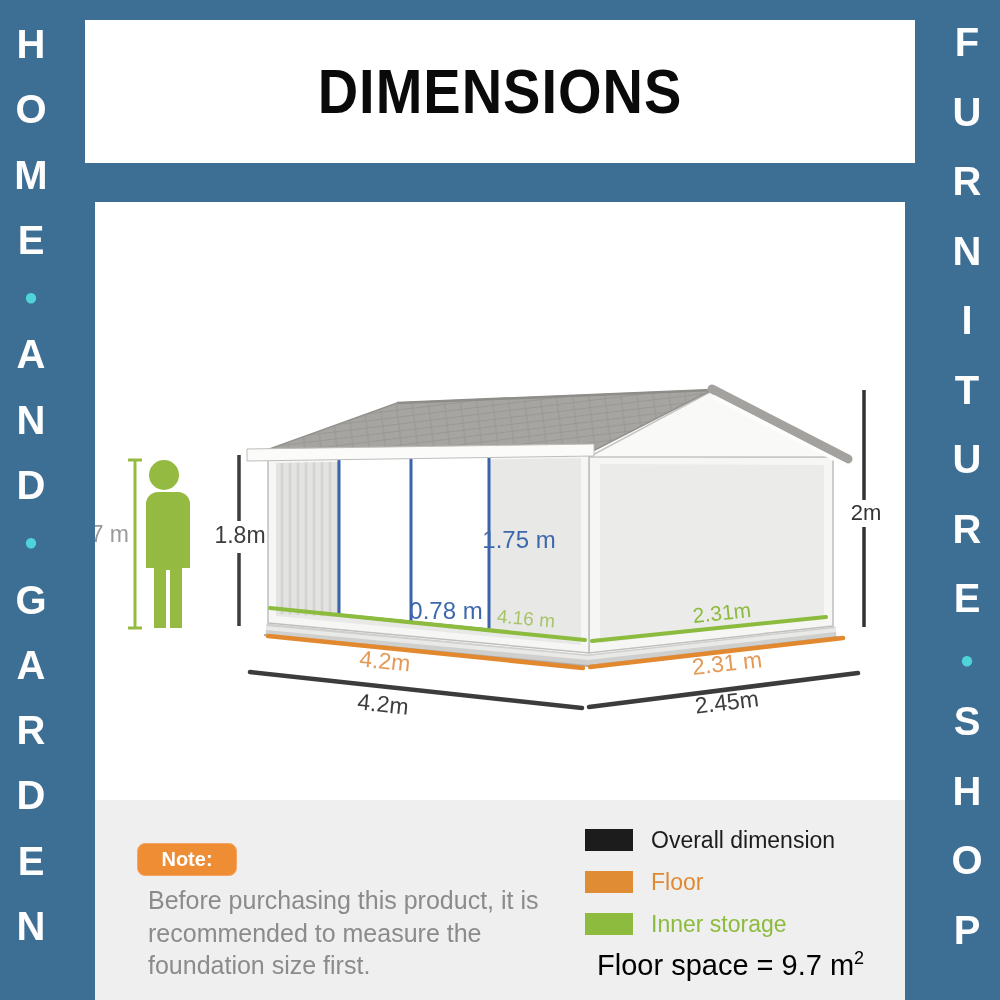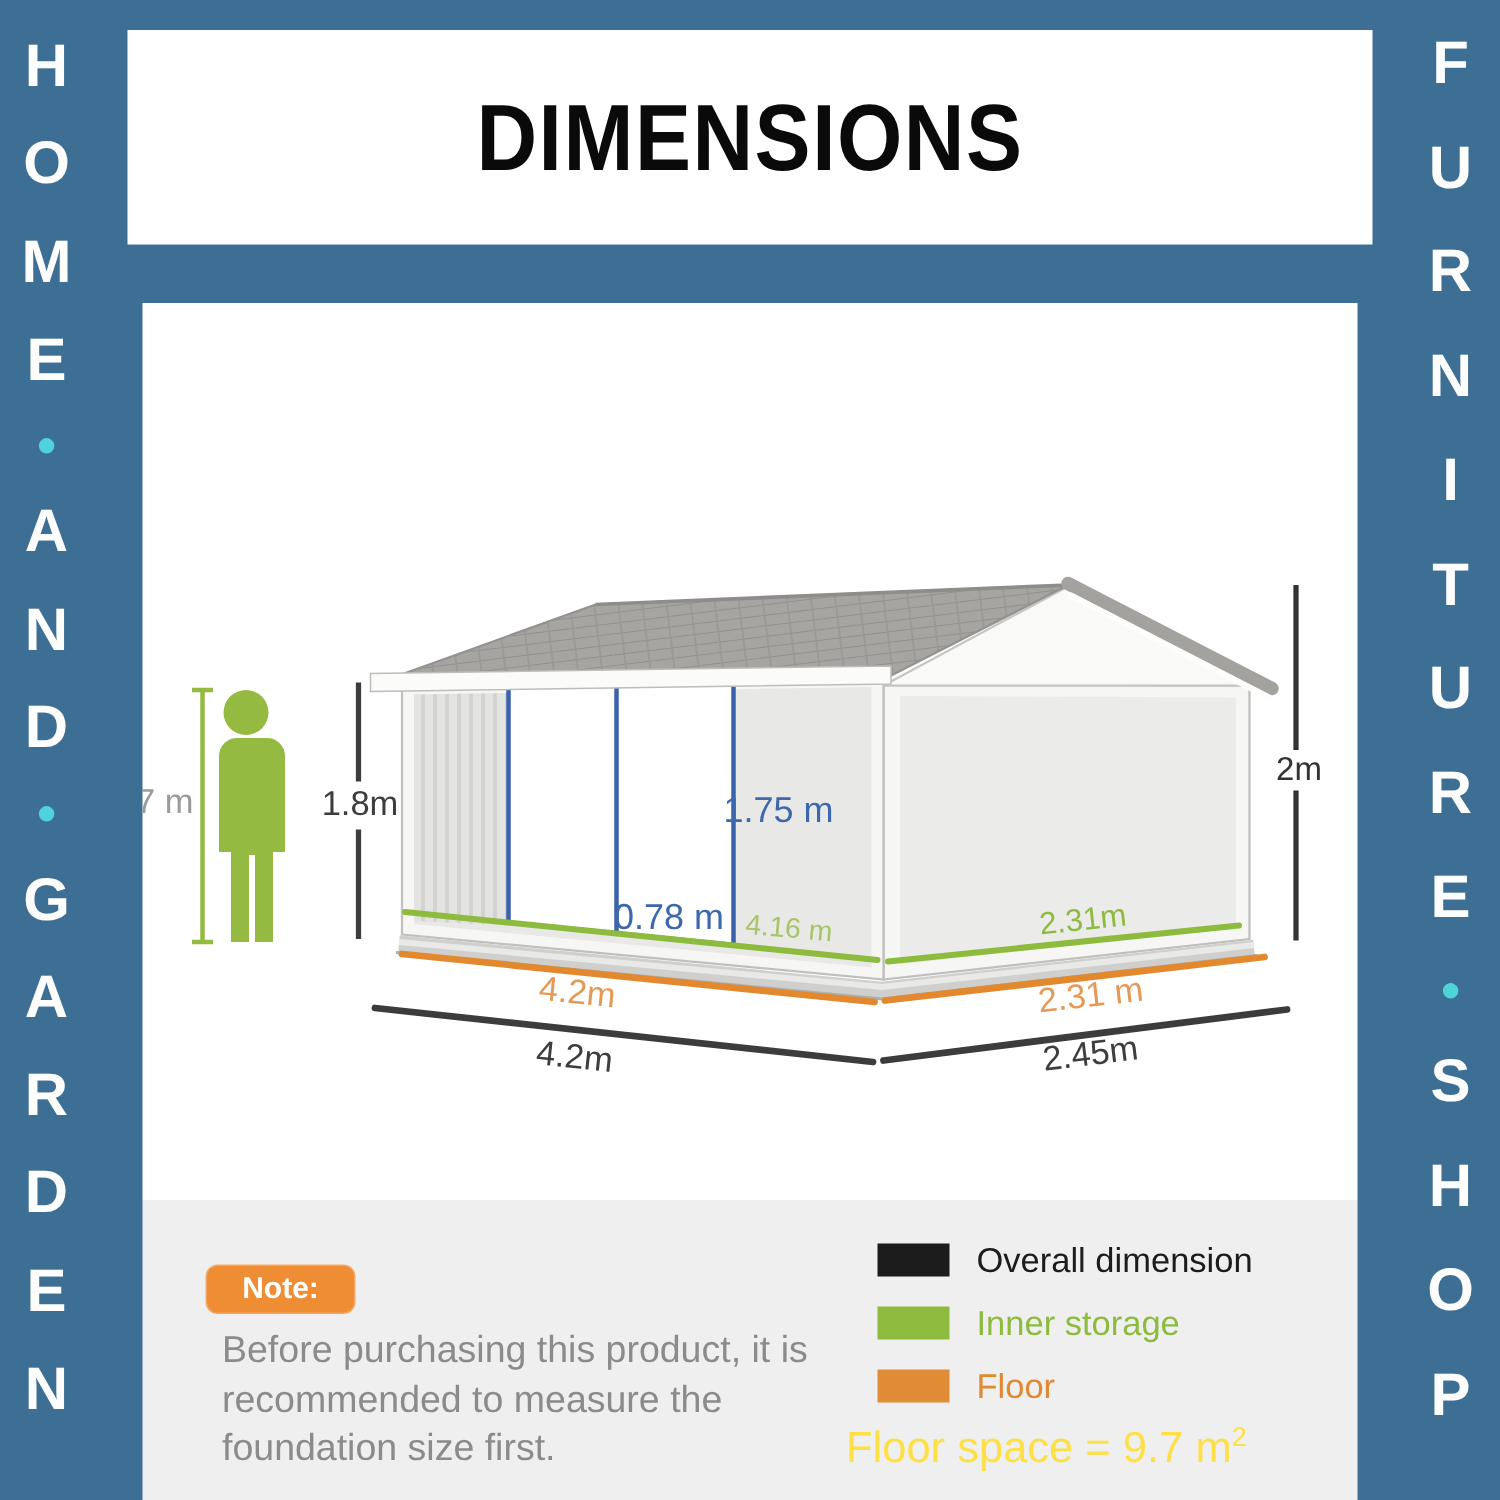--- a/index.html
+++ b/index.html
@@ -26,21 +26,21 @@
   .note-badge{position:absolute;left:137px;top:843px;width:98px;height:31px;background:#ef8d35;
               border:1px solid #f4a765;border-radius:8px;display:flex;align-items:center;
               justify-content:center;color:#ffffff;font-size:20px;font-weight:bold;}
   .note-text{position:absolute;left:148px;top:884px;width:440px;font-size:25px;line-height:1.3;
              color:#8b8b8b;}
   
   .legend{position:absolute;left:585px;top:829px;display:flex;flex-direction:column;gap:20px;}
   .legend-row{display:flex;align-items:center;height:22px;}
   .legend-swatch{width:48px;height:22px;margin-right:18px;}
   .legend-label{font-size:23px;}
-  .floor-space{position:absolute;left:564px;top:948px;font-size:29px;color:#fde047;}
+  .floor-space{position:absolute;left:597px;top:948px;font-size:29px;color:#000000;}
   .floor-space sup{font-size:18px;}
 </style>
 </head>
 <body>
 
 <div class="stage">
 
   <div class="v-col v-col-left">
     <span class="v-letter">H</span>
     <span class="v-letter">O</span>
@@ -168,26 +168,26 @@
     <span>Note:</span>
   </div>
   <div class="note-text">Before purchasing this product, it is recommended to measure the foundation size first.</div>
 
   <div class="legend">
     <div class="legend-row">
       <span class="legend-swatch" style="background-color: rgb(28, 28, 28);"></span>
       <span class="legend-label" style="color: rgb(28, 28, 28);">Overall dimension</span>
     </div>
     <div class="legend-row">
+      <span class="legend-swatch" style="background-color: rgb(223, 140, 53);"></span>
+      <span class="legend-label" style="color: rgb(223, 138, 51);">Floor</span>
+    </div>
+    <div class="legend-row">
       <span class="legend-swatch" style="background-color: rgb(140, 187, 62);"></span>
       <span class="legend-label" style="color: rgb(140, 187, 62);">Inner storage</span>
-    </div>
-    <div class="legend-row">
-      <span class="legend-swatch" style="background-color: rgb(223, 140, 53);"></span>
-      <span class="legend-label" style="color: rgb(223, 138, 51);">Floor</span>
     </div>
   </div>
 
   <div class="floor-space">
     <span>Floor space = 9.7 m</span><sup>2</sup>
   </div>
 
 </div>
 
 </body></html>

